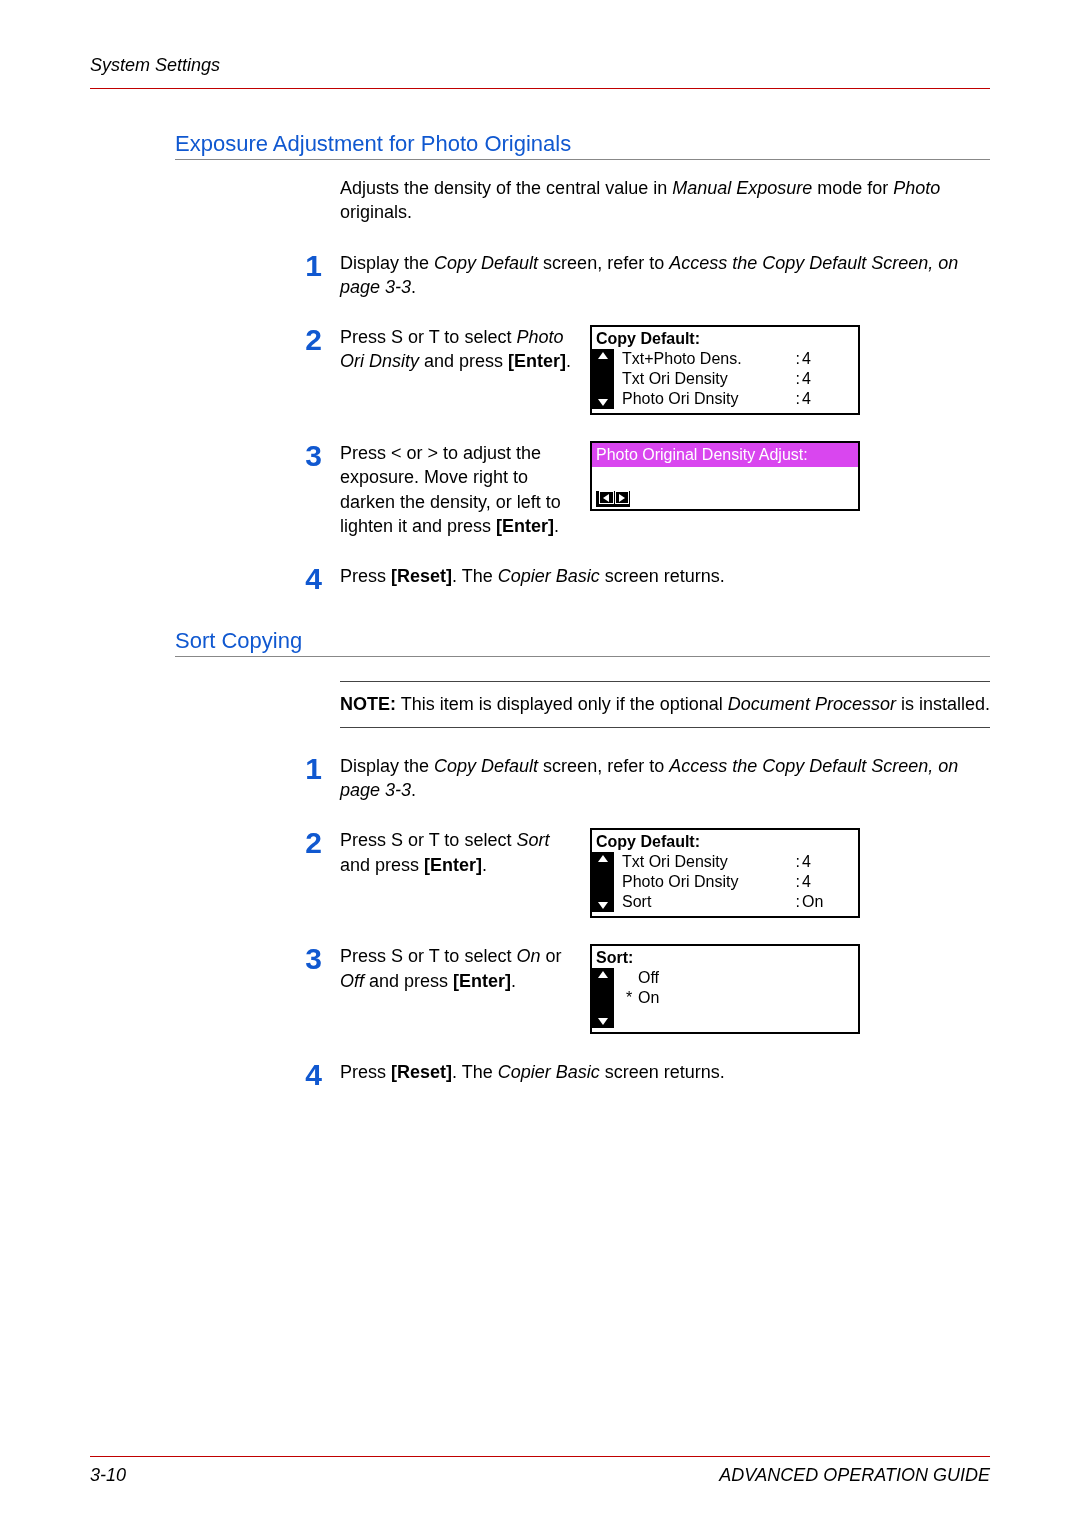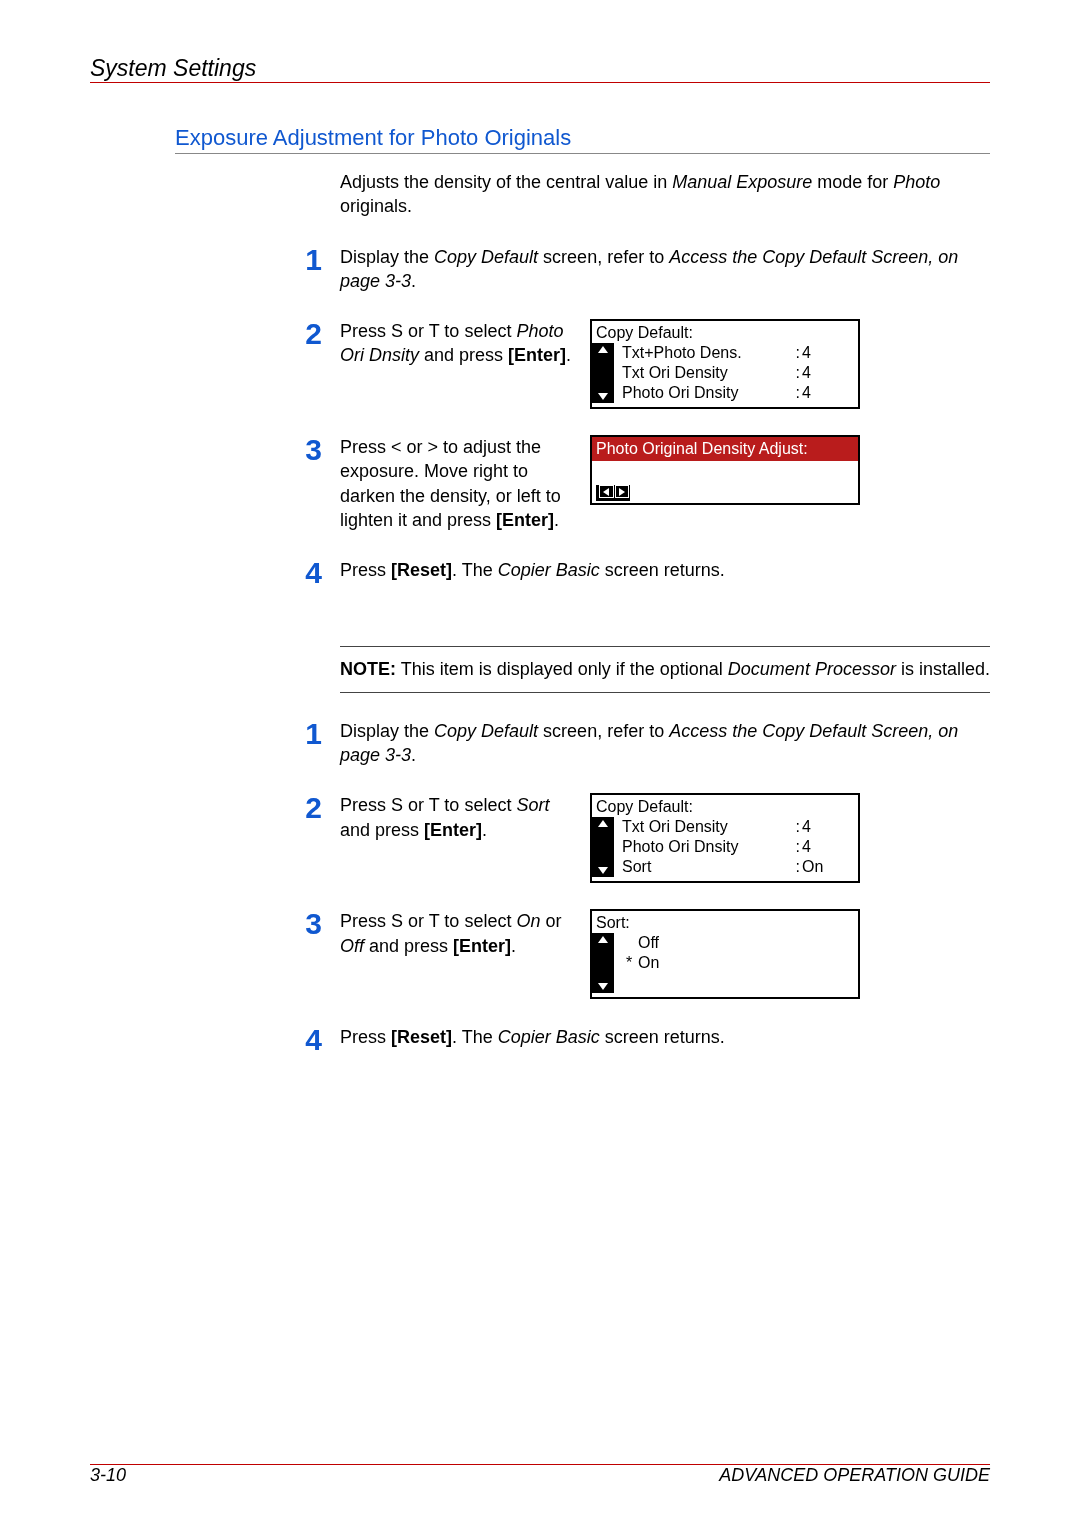--- a/index.html
+++ b/index.html
@@ -13,23 +13,23 @@
     color: #000;
     position: relative;
   }
   .page {
     padding: 55px 90px 40px 90px;
   }
   .header-row {
     display: flex;
     justify-content: space-between;
     font-style: italic;
-    font-size: 23px;
+    font-size: 18px;
     border-bottom: 1.5px solid #c00000;
-    padding-bottom: 0;
+    padding-bottom: 12px;
     margin-bottom: 42px;
   }
   .section-heading {
     color: #1058d0;
     font-weight: normal;
     font-size: 22px;
     margin: 0 0 4px 85px;
     border-bottom: 1px solid #888;
     padding-bottom: 2px;
     width: calc(100% - 85px);
@@ -68,27 +68,28 @@
   .step-text.wide { flex: 1 1 auto; }
   .lcd {
     width: 270px;
     border: 2px solid #000;
     font-size: 16px;
     line-height: 1.25;
     background: #fff;
     font-family: Arial, Helvetica, sans-serif;
   }
   .lcd-title-inv {
-    background: #b91c1c;
+    background: #d946ef;
     color: #fff;
     padding: 2px 4px;
     font-size: 16px;
   }
   .lcd-title {
     padding: 2px 4px 0 4px;
+    font-weight: bold;
   }
   .lcd-body {
     display: flex;
     padding: 0 6px 4px 0;
   }
   .lcd-side {
     width: 22px;
     background: #000;
     display: flex;
     flex-direction: column;
@@ -161,21 +162,21 @@
     line-height: 1.35;
   }
   .emph { font-style: italic; }
   .bold { font-weight: bold; }
   .footer {
     position: absolute;
     bottom: 42px;
     left: 90px;
     right: 90px;
     border-top: 1.5px solid #c00000;
-    padding-top: 0;
+    padding-top: 8px;
     display: flex;
     justify-content: space-between;
     font-style: italic;
     font-size: 18px;
   }
 </style>
 </head>
 <body>
 
 <div class="page">
@@ -261,20 +262,21 @@
     <div class="step-num"><span>4</span></div>
     <div class="step-body">
       <div class="step-text wide">
         <span>Press </span><span class="bold">[Reset]</span><span>. The </span><span class="emph">Copier Basic</span><span> screen returns.</span>
       </div>
     </div>
   </div>
 
   <div style="height:34px"></div>
 
+  <h2 class="section-heading">Sort Copying</h2>
 
 
   <div class="note-block">
     <span class="bold">NOTE:</span><span> This item is displayed only if the optional </span><span class="emph">Document Processor</span><span> is installed.</span>
   </div>
 
   <div class="step-row">
     <div class="step-num"><span>1</span></div>
     <div class="step-body">
       <div class="step-text wide">

